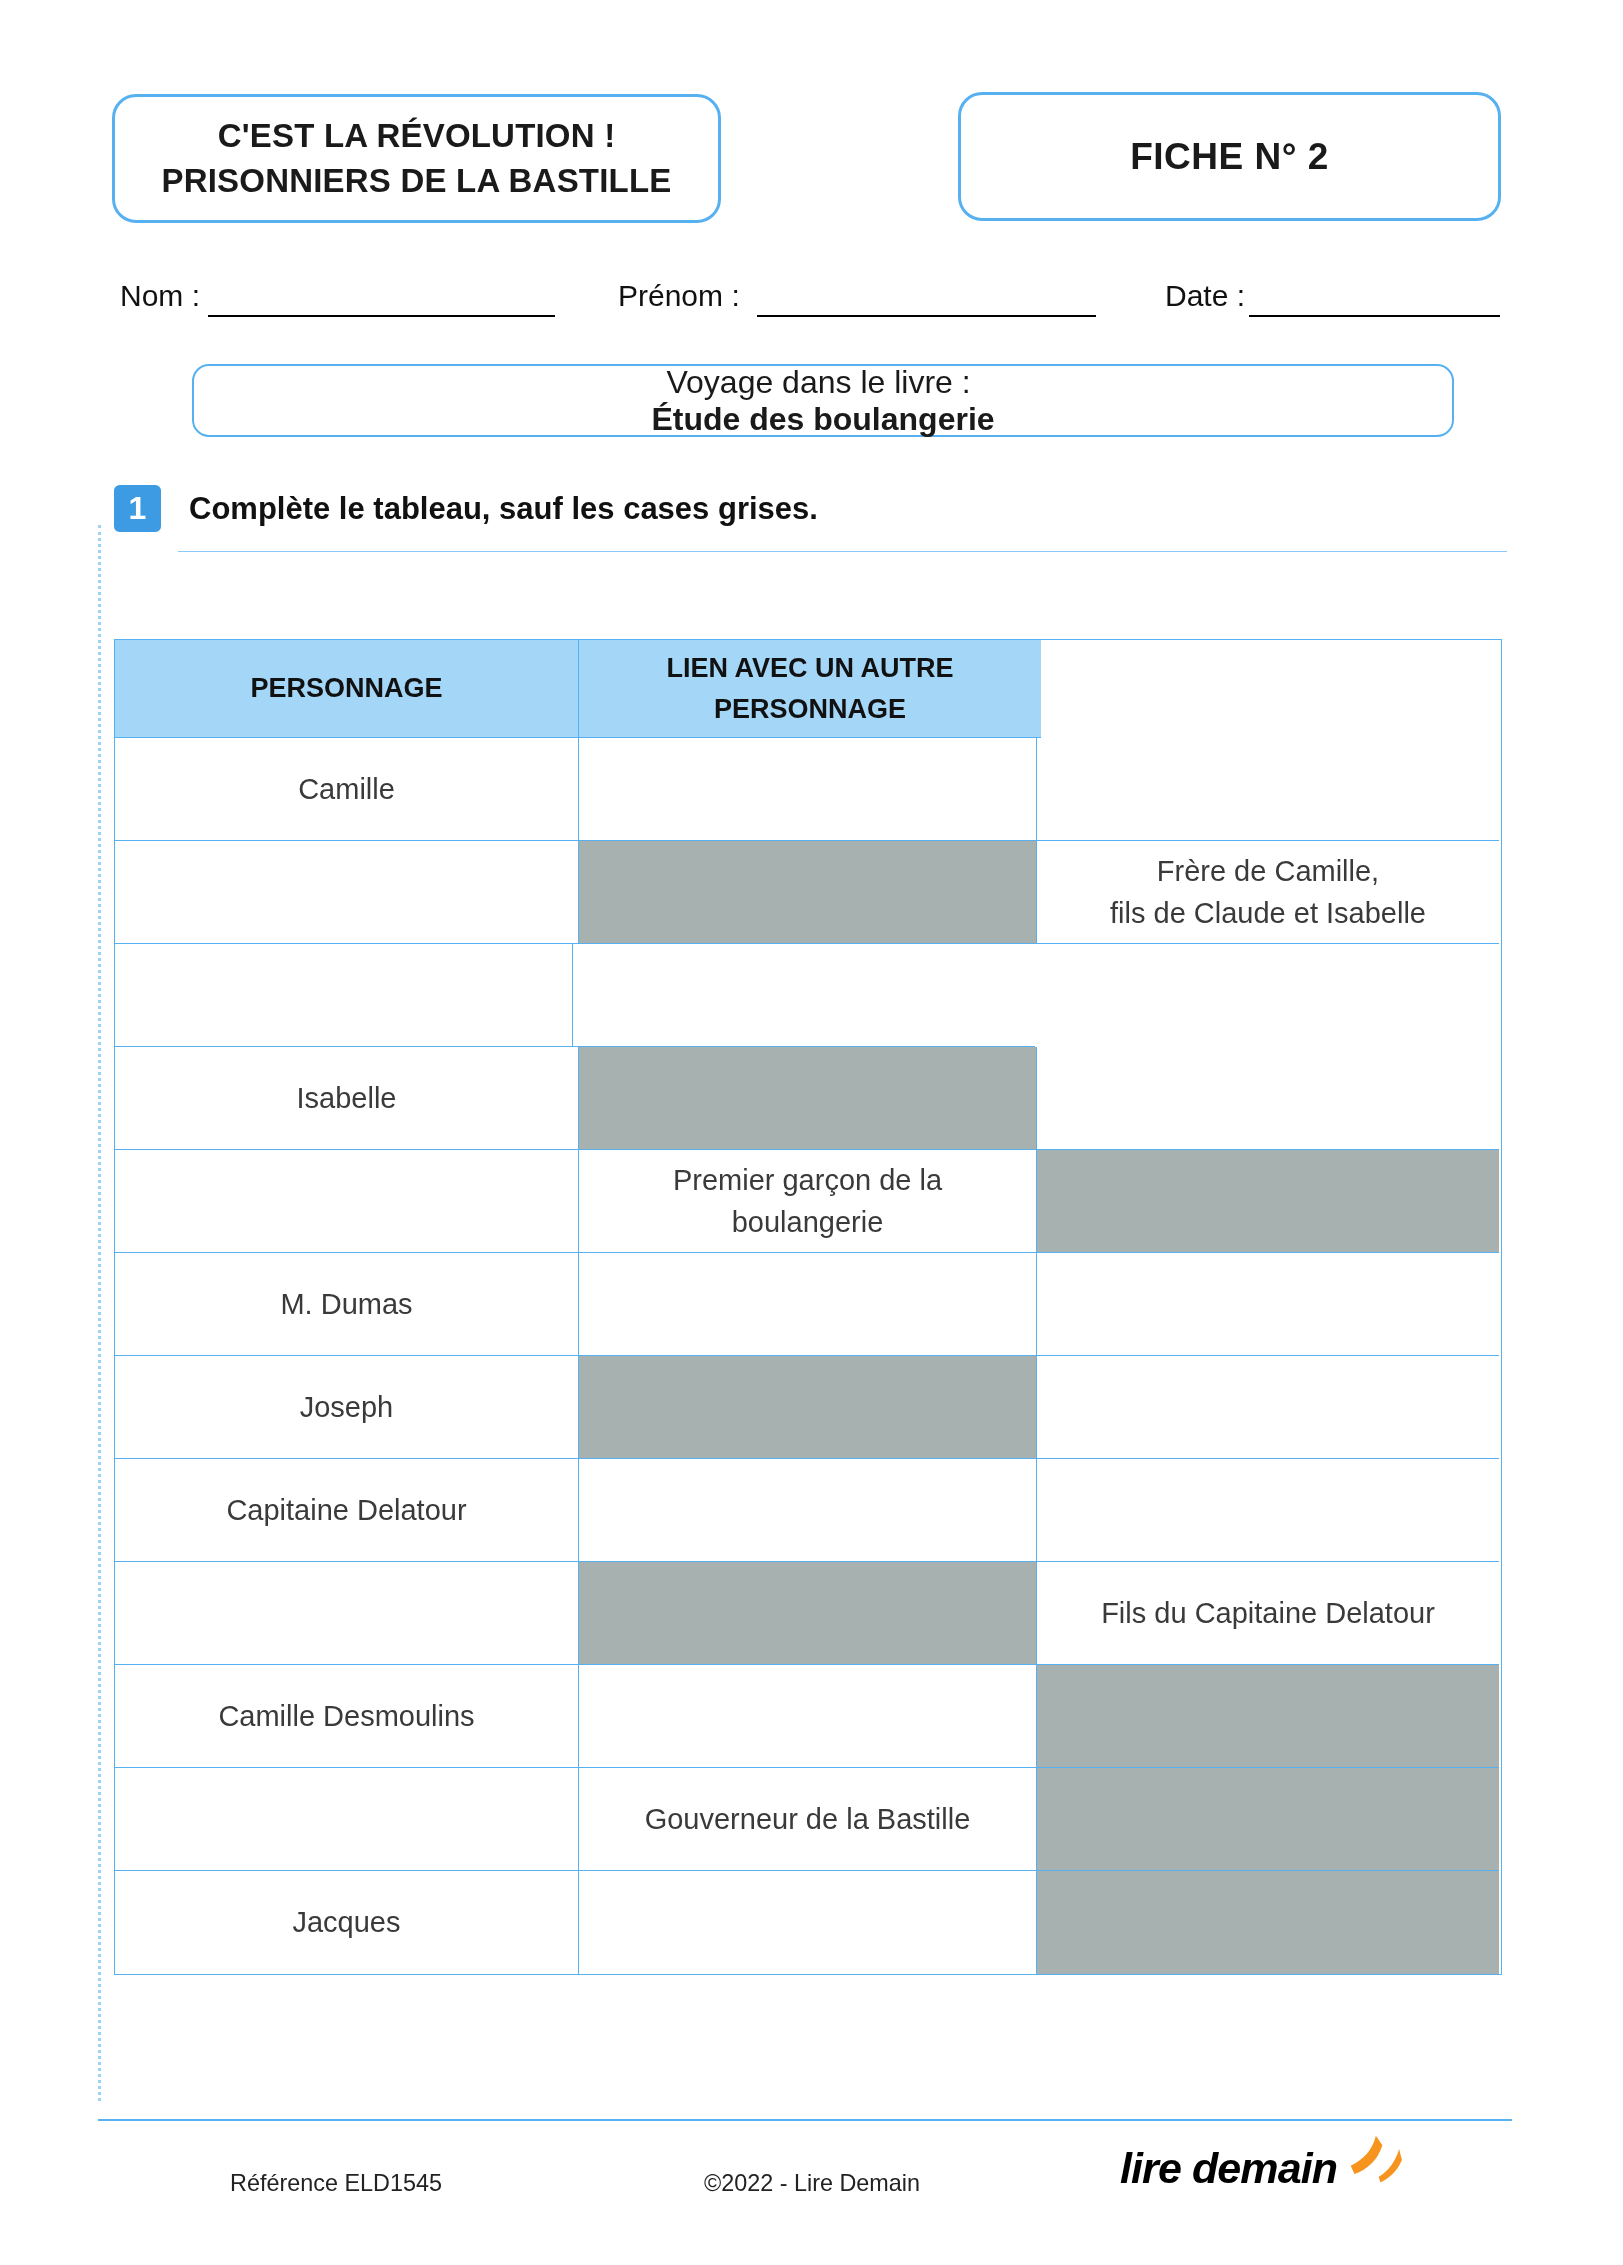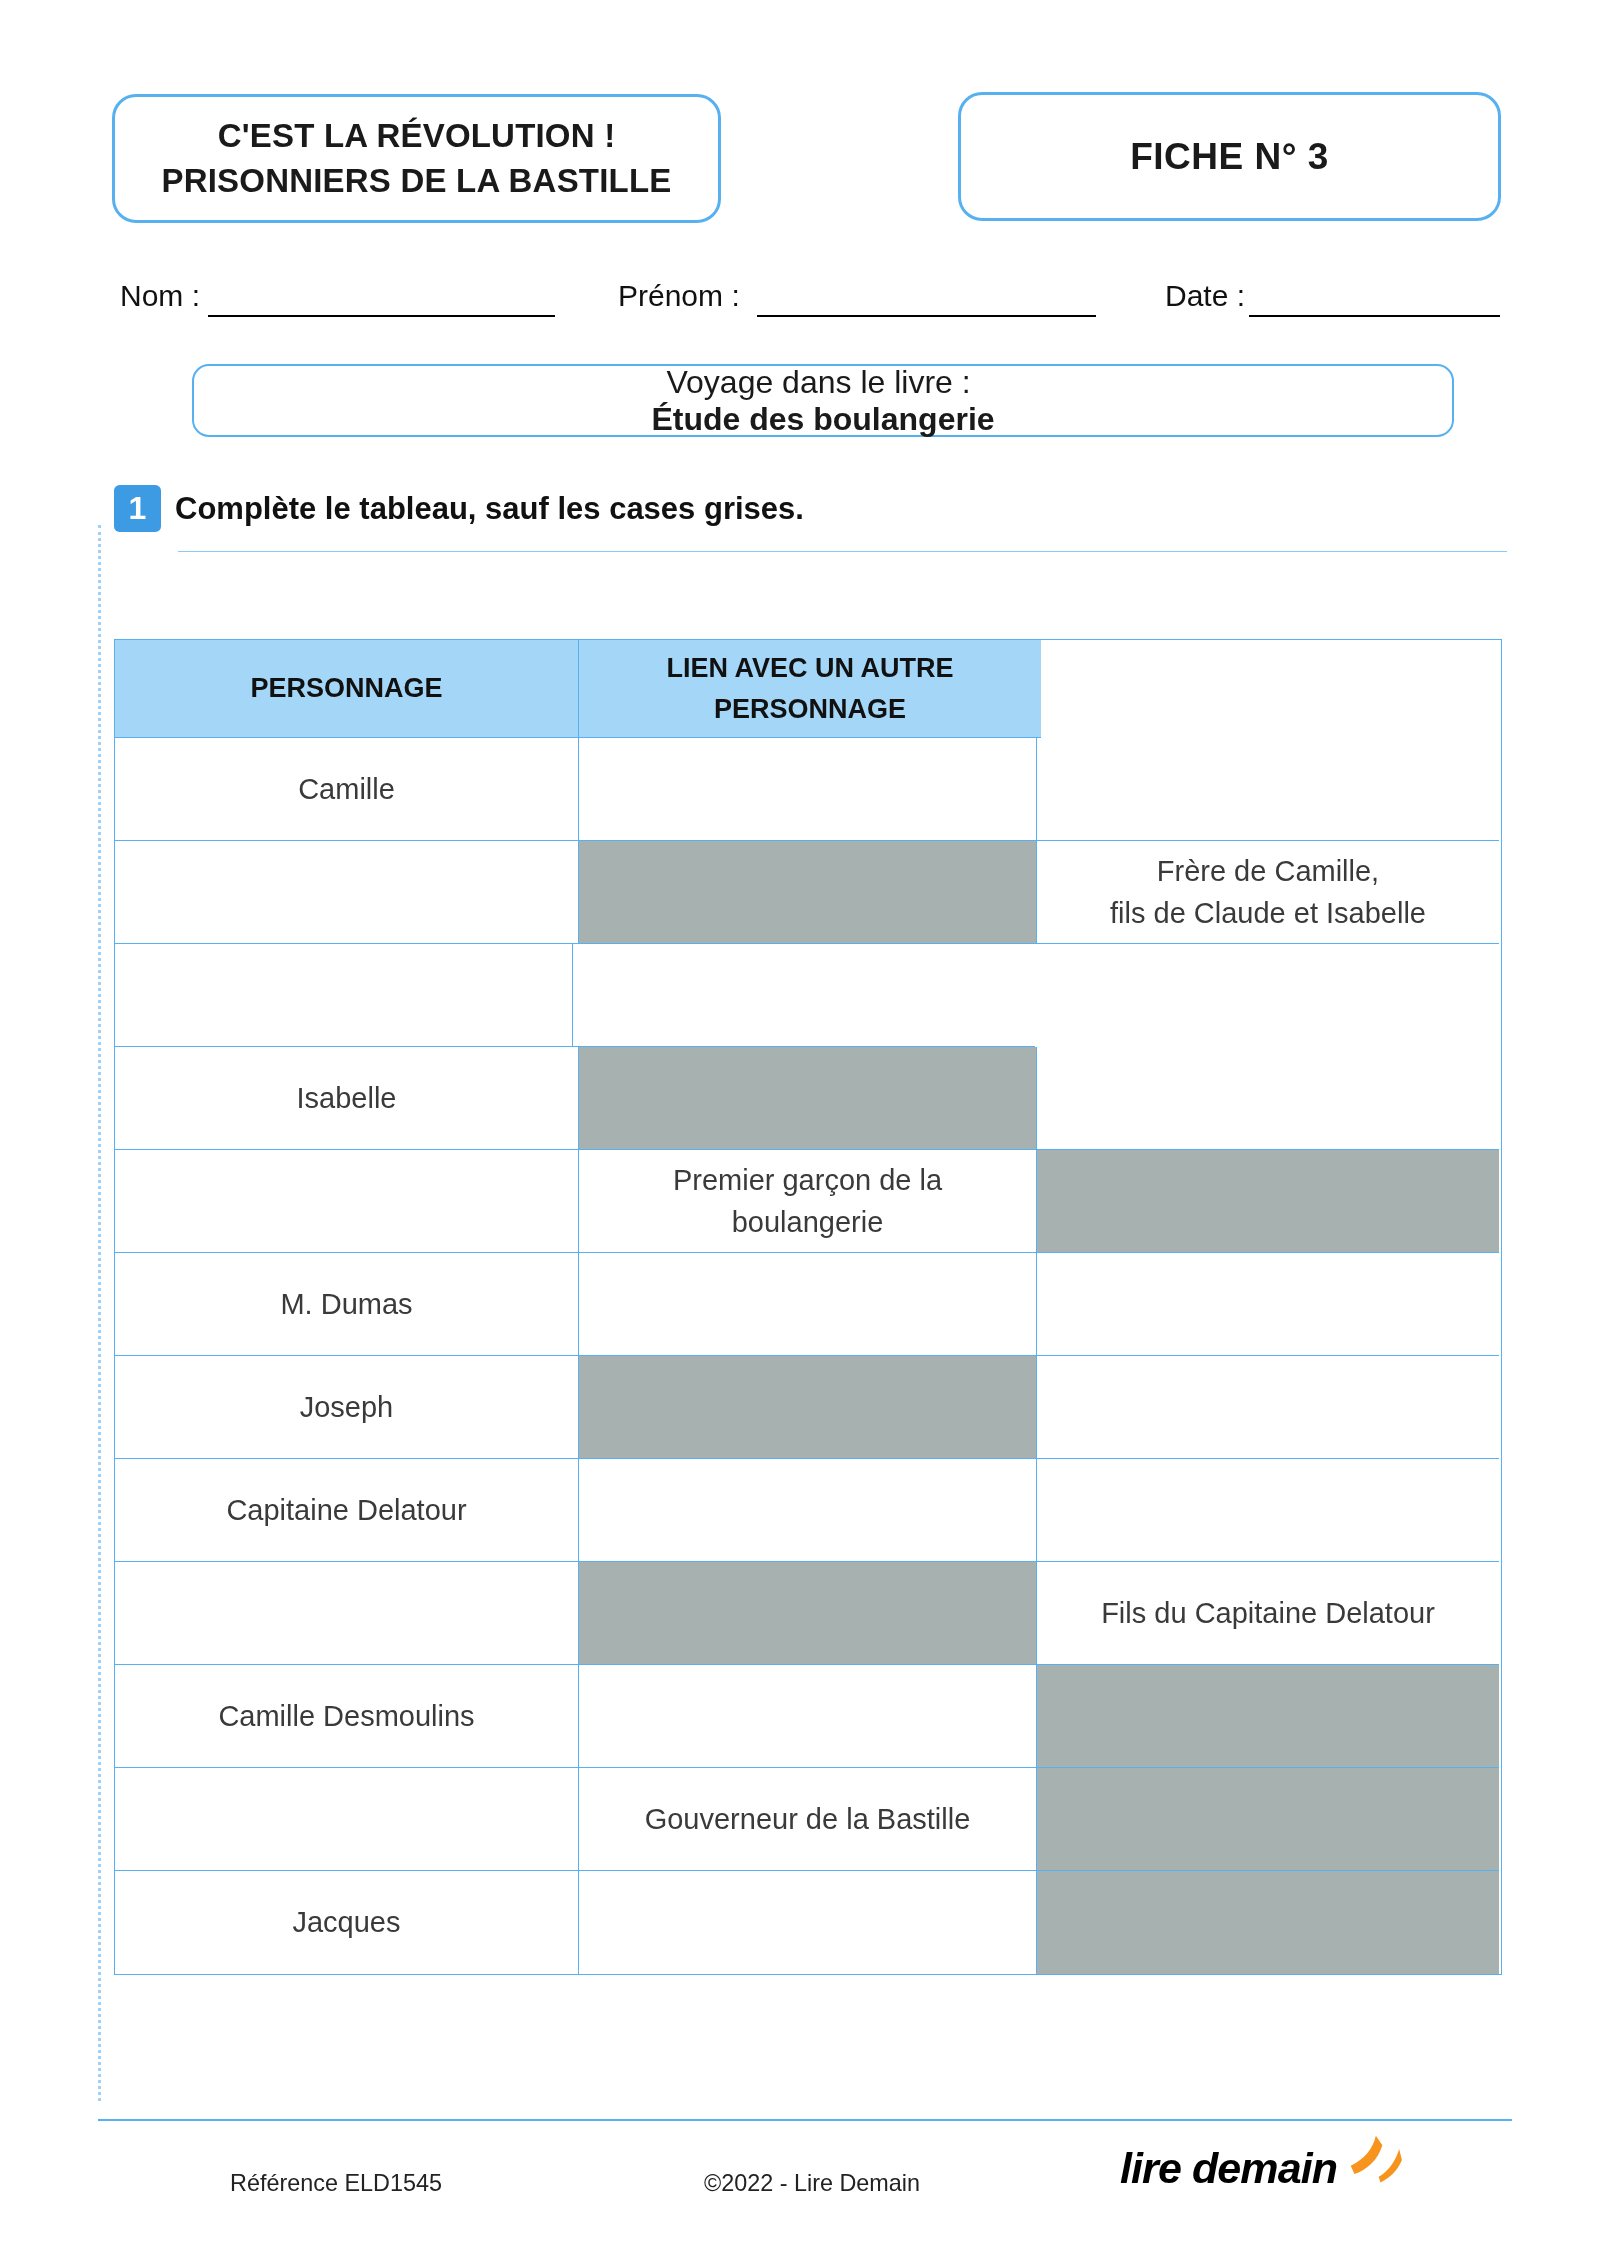--- a/index.html
+++ b/index.html
@@ -22,21 +22,21 @@
 
   .label{position:absolute; font-size:30px; color:#111;}
   .blank-line{position:absolute; border-bottom:2.8px solid #000; height:0;}
 
   .subtitle-box{left:192px; top:364px; width:1262px; height:73px; border-width:2.8px; border-radius:17px; }
   .subtitle-box .normal{font-size:32px; white-space:pre;}
   .subtitle-box .bold{font-size:32px; font-weight:bold;}
 
   .num-box{position:absolute; left:114px; top:485px; width:47px; height:47px; background:var(--number-box);
     border-radius:5.6px; color:#fff; font-size:32px; font-weight:bold; display:flex; align-items:center; justify-content:center;}
-  .instruction{position:absolute; left:175px; top:491px; font-size:31px; font-weight:bold; color:#111;}
+  .instruction{position:absolute; left:189px; top:491px; font-size:31px; font-weight:bold; color:#111;}
   .instr-line{position:absolute; left:178px; top:551px; width:1329px; border-top:1.9px solid #8ccaf6;}
 
   .dotted-line{position:absolute; left:98px; top:525px; height:1576px; border-left:3.7px dotted #9ed2f7;}
 
   .table{position:absolute; left:114px; top:639px; width:1388px; border:1.9px solid var(--border-blue); background:#fff;}
   .trow{display:flex;}
   .tcell{border-right:1.9px solid var(--border-blue); border-bottom:1.9px solid var(--border-blue);
     display:flex; align-items:center; justify-content:center; text-align:center; background:#fff;}
   .tcell:last-child{border-right:none;}
   .col-personnage{width:464px;}
@@ -59,21 +59,21 @@
 <body>
 
 <div class="page">
 
   <div class="rounded-box title-box">
     <div>C'EST LA RÉVOLUTION !</div>
     <div>PRISONNIERS DE LA BASTILLE</div>
   </div>
 
   <div class="rounded-box fiche-box">
-    <div>FICHE N° 3</div>
+    <div>FICHE N° 2</div>
   </div>
 
   <span class="label" style="left:120px; top:279px;">Nom :</span>
   <div class="blank-line" style="left:208px; top:315px; width:347px;"></div>
 
   <span class="label" style="left:618px; top:279px;">Prénom :</span>
   <div class="blank-line" style="left:757px; top:315px; width:339px;"></div>
 
   <span class="label" style="left:1165px; top:279px;">Date :</span>
   <div class="blank-line" style="left:1249px; top:315px; width:251px;"></div>

